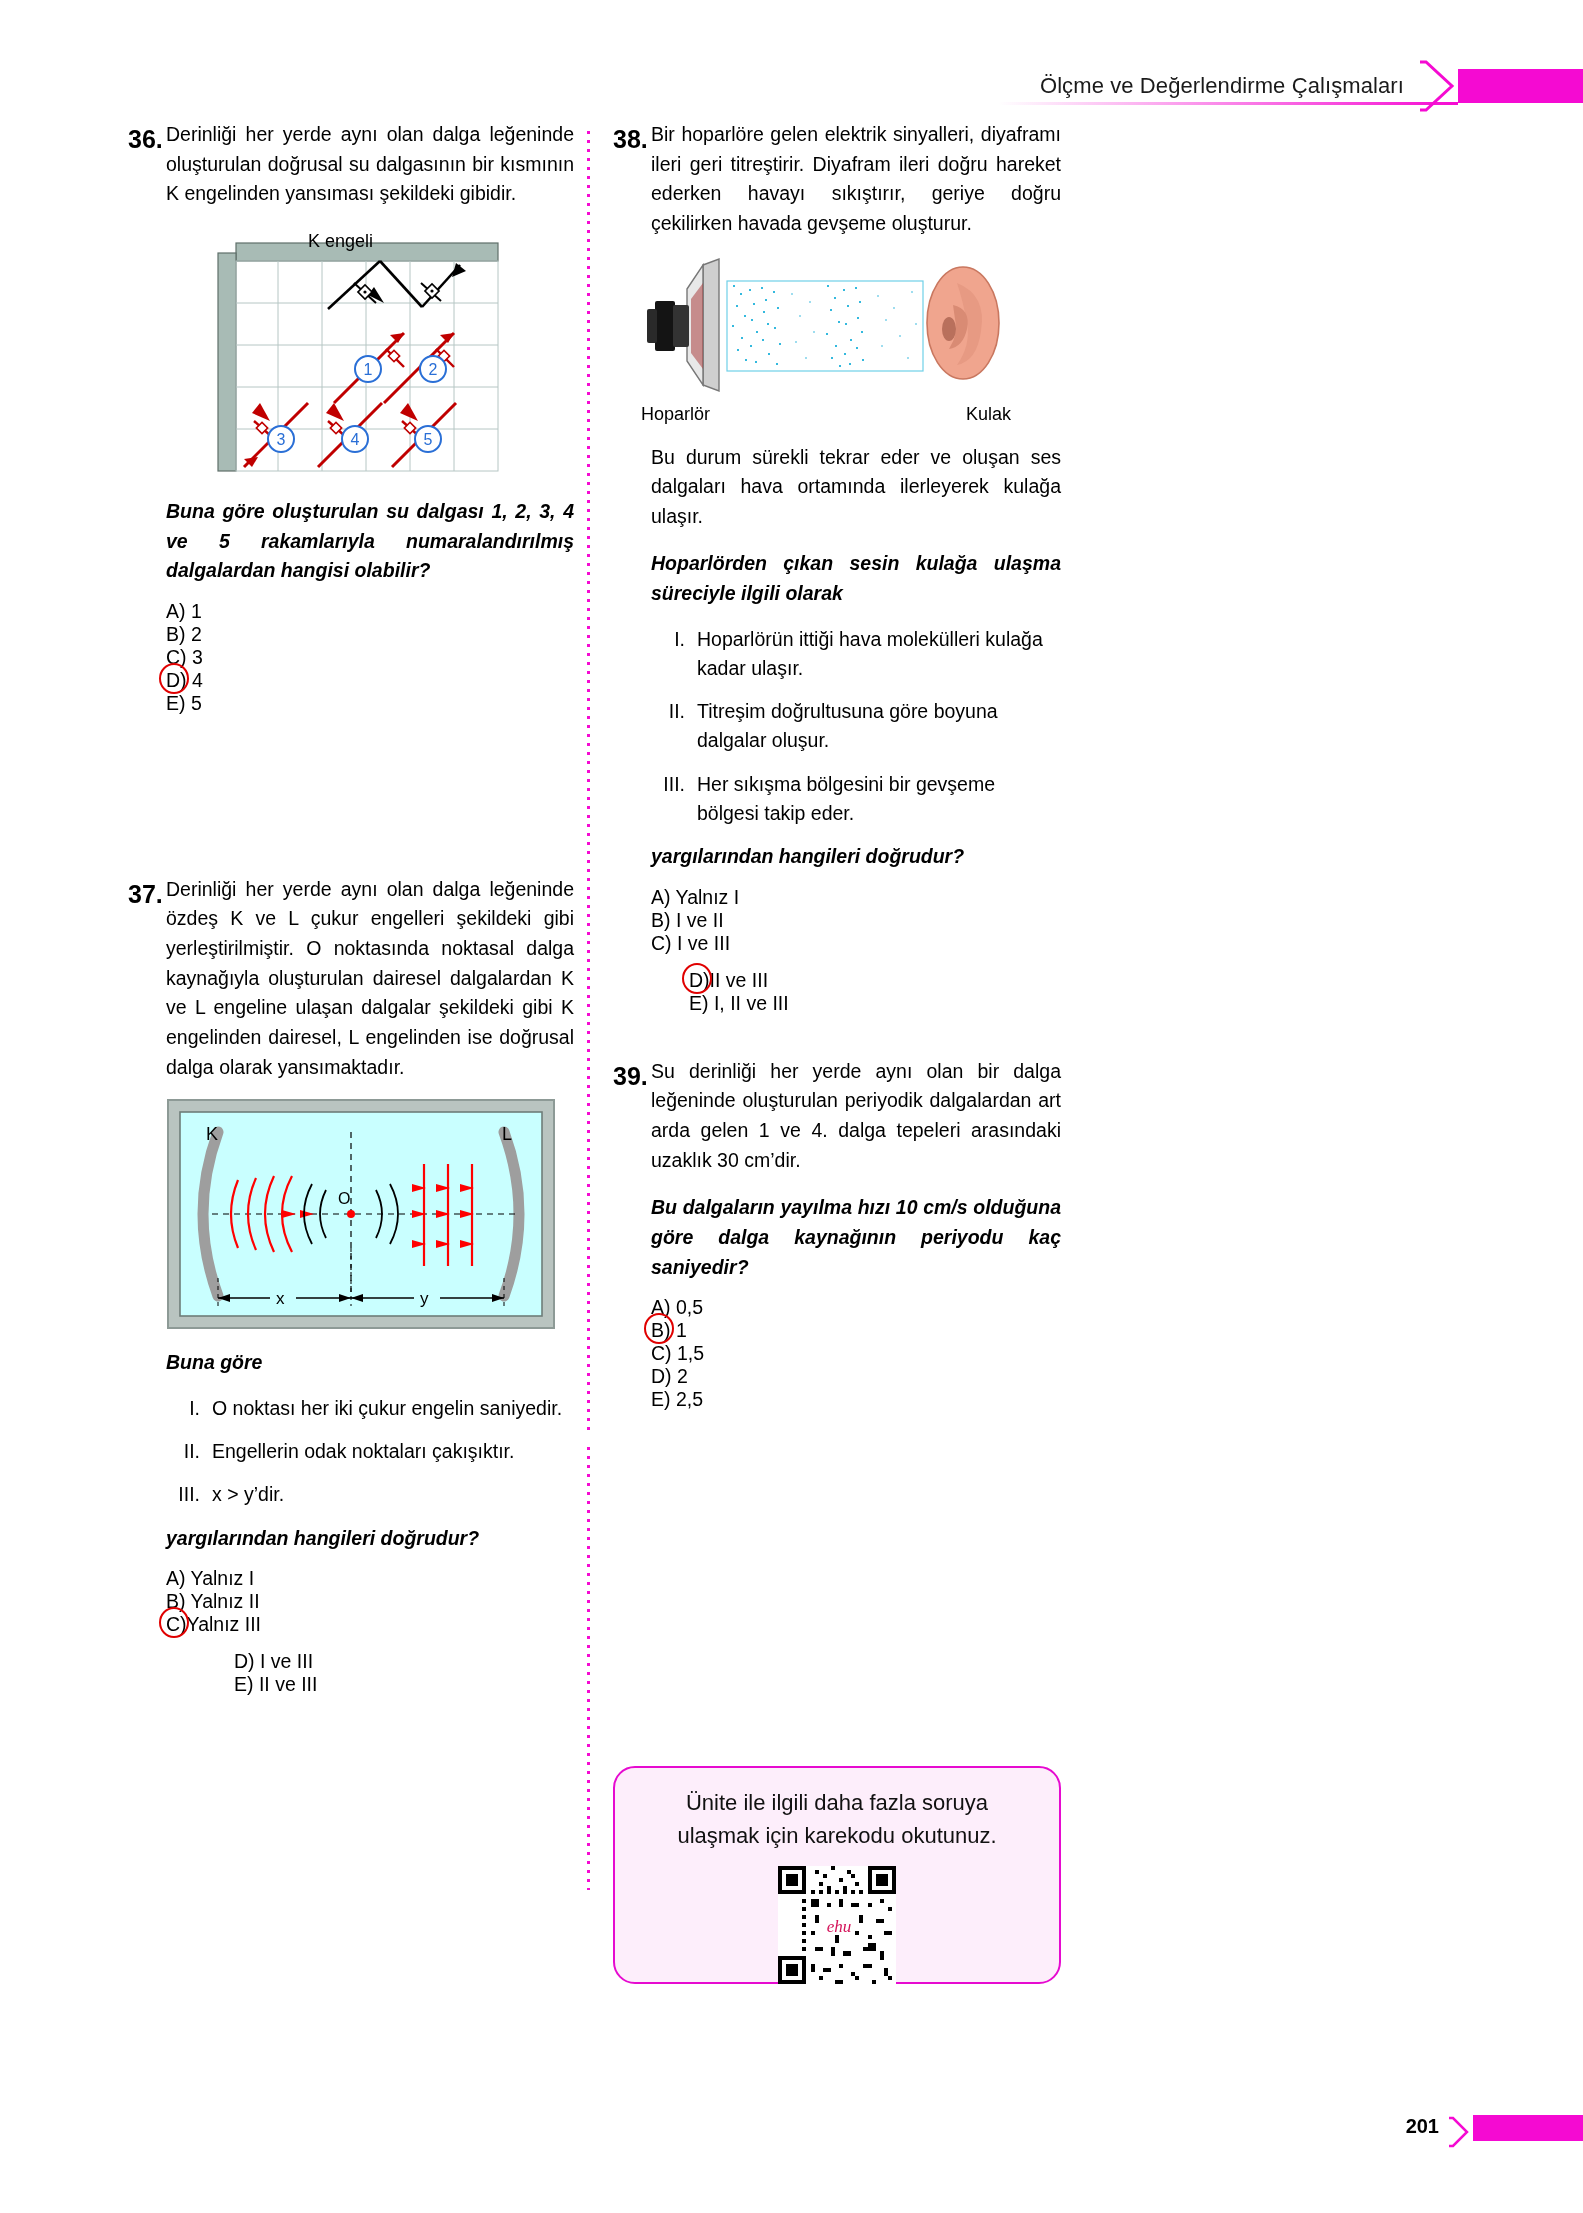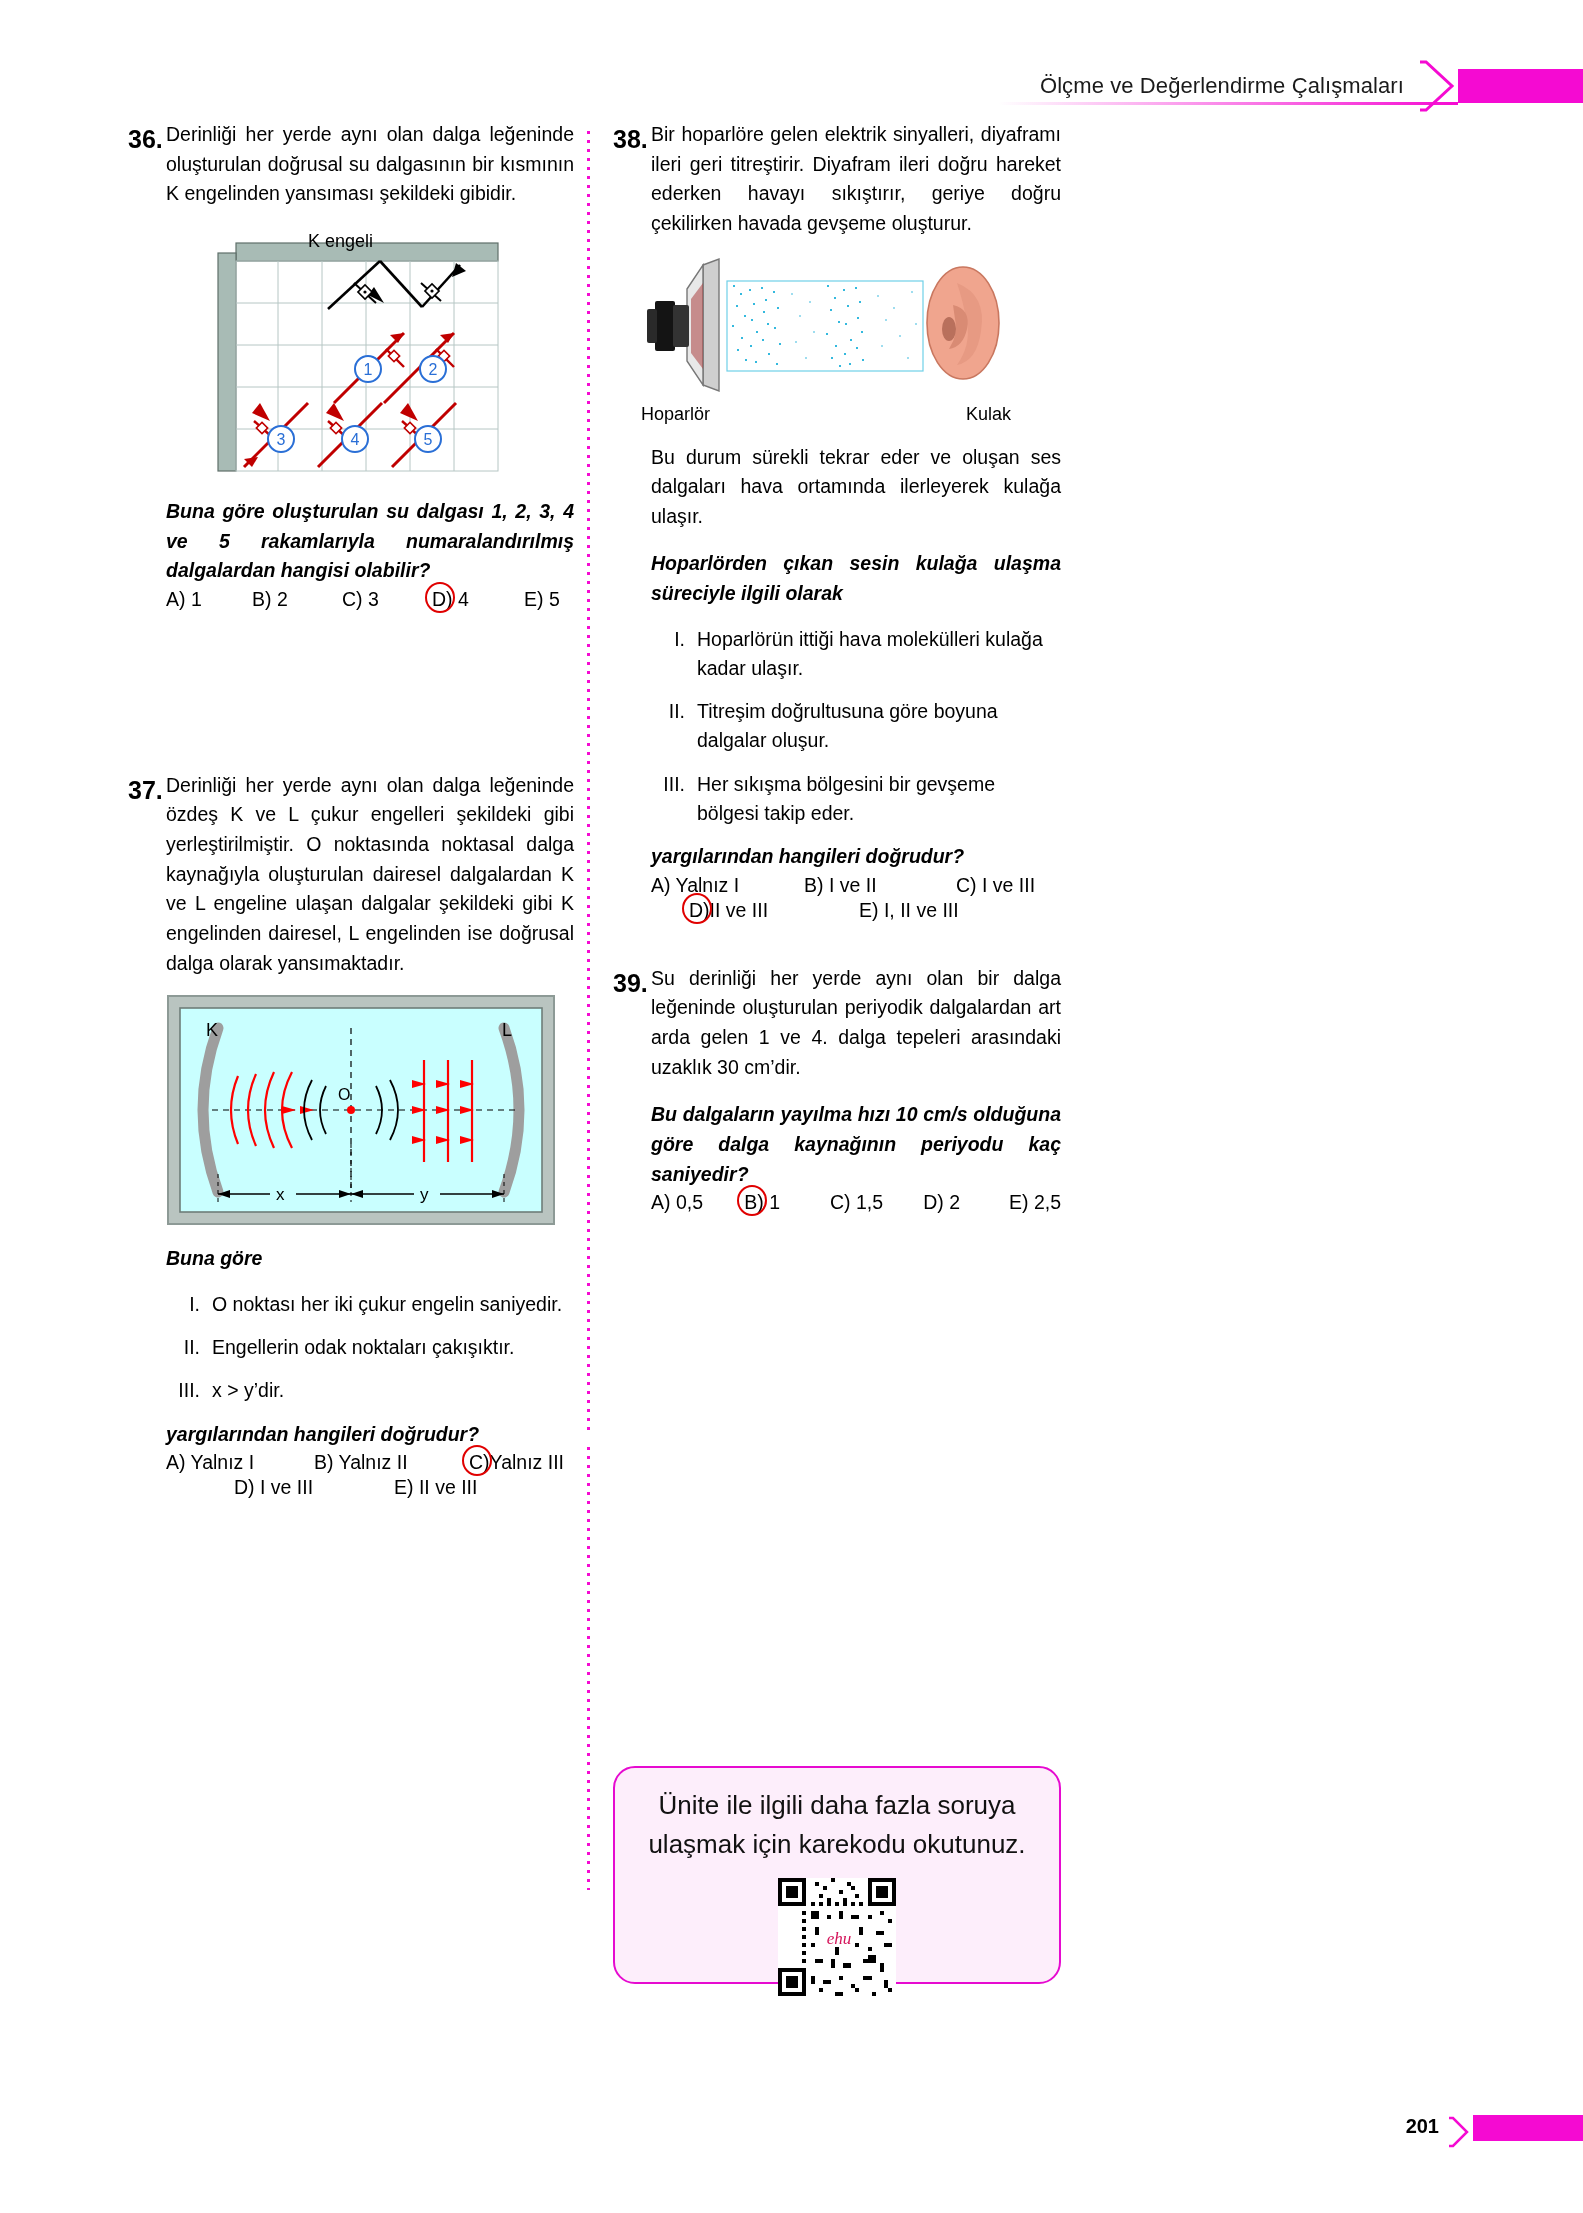--- a/index.html
+++ b/index.html
@@ -59,21 +59,21 @@
   .para.bold { font-weight:bold;font-style:italic; }
   .bold { font-weight:bold; }
 
   
   .roman-list { margin:16px 0 0 44px; }
   .roman-row { display:flex; font-size:19.5px; line-height:1.5; margin-bottom:14px; }
   .roman-lbl { flex:0 0 40px; text-align:right; padding-right:12px; }
   .roman-txt { flex:1; }
 
   
-  .ans-row { display:flex; margin:2px 0 0 38px; font-size:19.5px; position:relative; }
+  .ans-row { display:flex; margin:14px 0 0 38px; font-size:19.5px; position:relative;flex-direction:column; }
   .ans { position:relative; white-space:nowrap; }
   .ans .mark {
     position:absolute; left:-7px; top:-6px; width:30px; height:31px;
     border:2.5px solid #e00000; border-radius:50%;
     pointer-events:none;
   }
 
   
   .fig36 { position:relative; width:300px; height:258px; margin:12px 0 0 80px; }
   .fig36-label { position:absolute; left:100px; top:-2px; font-size:18px;margin-top:12px; }
@@ -83,21 +83,21 @@
   .fig38 { position:relative; width:370px; height:145px; margin:14px 0 0 28px; }
   .fig38-cap { display:flex; justify-content:space-between; width:370px;
                margin:6px 0 0 28px; font-size:18px; }
 
   
   .qrbox {
     position:absolute; left:613px; top:1766px; width:448px; height:218px;
     background:#fdeefb; border:2.5px solid #e60ad0; border-radius:22px;
     text-align:center; padding-top:18px;
   }
-  .qr-text { font-size:26px; line-height:1.5; color:#111; }
+  .qr-text { font-size:22px; line-height:1.5; color:#111; }
   .qr-code { margin:14px auto 0; width:118px; height:118px; position:relative; }
 
   
   .footer { position:absolute; right:0; bottom:64px; display:flex; align-items:flex-start; }
   .pageno { font-size:20px; font-weight:bold; padding-right:8px; }
   .foot-chev { width:26px; height:34px; }
   .foot-bar { width:110px; height:26px; background:#f50ad2; }
 </style>
 </head>
 <body>

